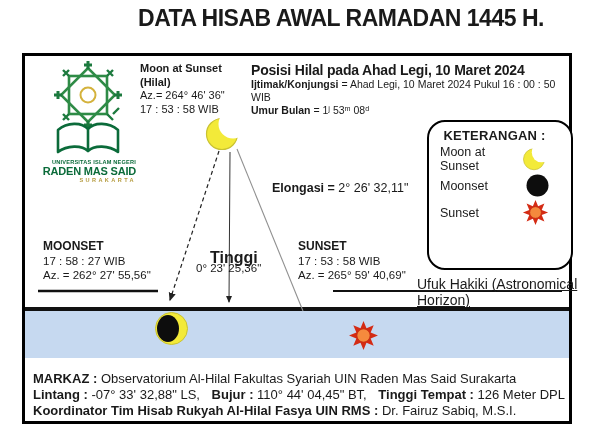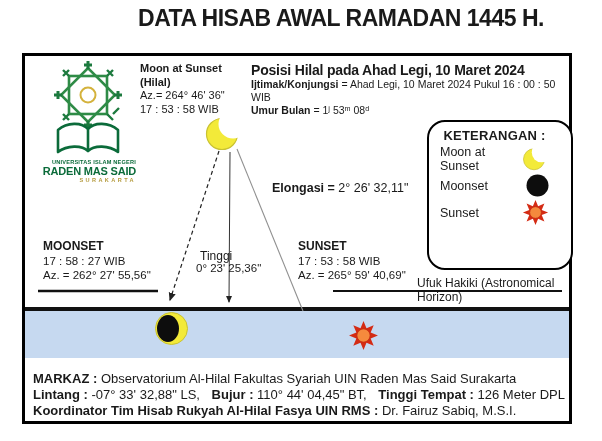--- a/index.html
+++ b/index.html
@@ -29,23 +29,23 @@
   #legend{left:427px;top:120px;width:146px;height:150px;border:2.5px solid #000;border-radius:18px;box-sizing:border-box;background:#fff;padding:6px 22px 4px 11px;z-index:3;}
   #legend .ltitle{font-size:13px;font-weight:bold;text-align:center;letter-spacing:.2px;margin-bottom:2px;}
   .lrow{display:flex;justify-content:space-between;align-items:center;height:27px;font-size:12.5px;}
 
   
   #elongasi{left:272px;top:181px;font-size:12.5px;z-index:2;}
   #elongasi .lbl{font-weight:bold;}
   #moonset-block{left:43px;top:239px;font-size:11.5px;line-height:14.5px;z-index:2;}
   #sunset-block{left:298px;top:239px;font-size:11.5px;line-height:14.5px;z-index:2;}
   .blktitle{font-weight:bold;font-size:12px;}
-  #tinggi-label{left:200px;top:249px;font-size:12px;font-weight:normal;z-index:2;}
+  #tinggi-label{left:210px;top:249px;font-size:16px;font-weight:bold;z-index:2;}
   #tinggi-value{left:196px;top:262px;font-size:11.5px;z-index:2;}
-  #hakiki-label{left:417px;top:276px;font-size:12px;z-index:2;}
+  #hakiki-label{left:417px;top:276px;font-size:14px;z-index:2;text-decoration:underline;}
   #mari-label{left:447px;top:296px;font-size:10px;z-index:2;}
 
   
   #band{left:25px;top:307px;width:544px;height:51px;background:#c6d9f0;border-top:4px solid #111;box-sizing:border-box;z-index:1;}
   #moonset-symbol{left:155px;top:312px;width:33px;height:33px;border-radius:50%;background:#f3ea39;border:1px solid #c9c232;box-sizing:border-box;z-index:3;}
   #moonset-symbol .dark{position:absolute;left:1px;top:2px;width:22px;height:27px;border-radius:50%;background:#0d0d0d;}
   #sun-symbol{left:348px;top:320px;z-index:3;}
 
   
   #footer{left:33px;top:371px;width:535px;font-size:13px;line-height:15.8px;z-index:2;}

